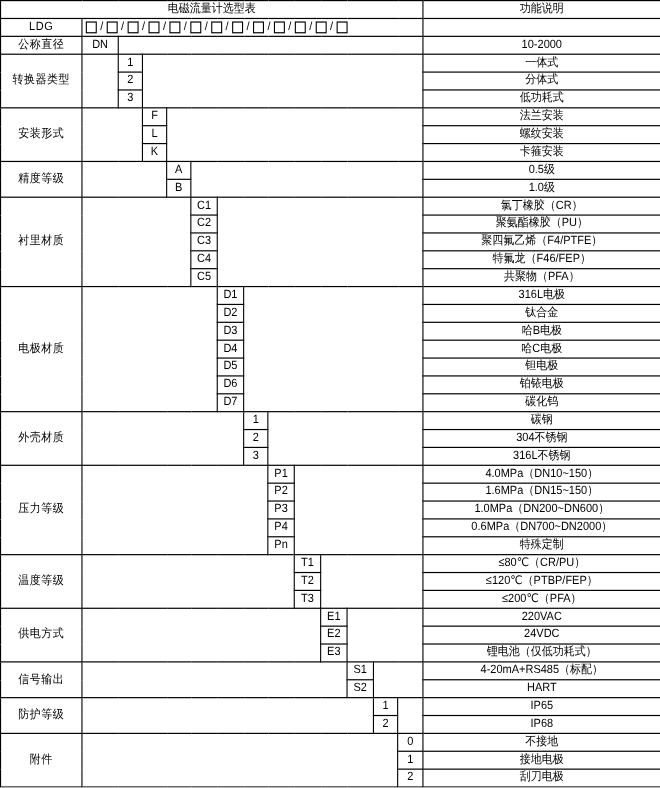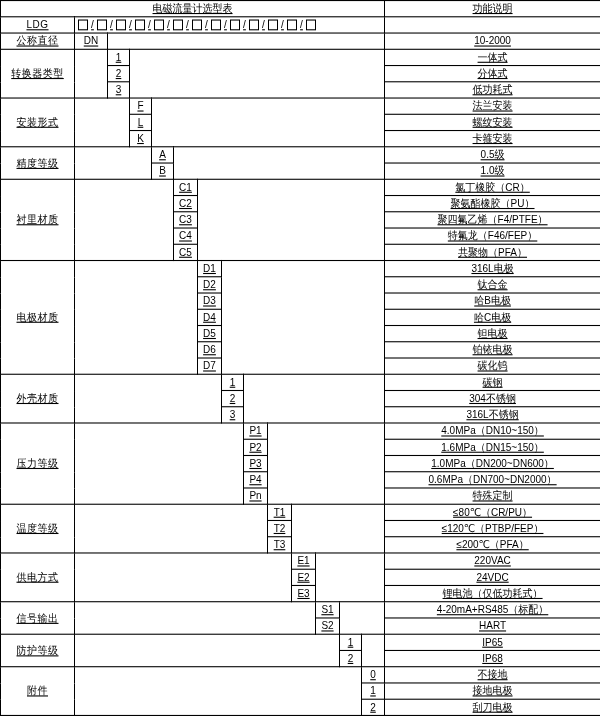--- a/index.html
+++ b/index.html
@@ -11,21 +11,20 @@
     width: 600px;
     height: 716px;
     font-family: "Liberation Sans", "DejaVu Sans", sans-serif;
     color: #000;
     overflow: hidden;
   }
   #sheet {
     width: 600px;
     height: 716px;
     position: relative;
-    text-decoration: underline;
   }
   table.main {
     border-collapse: collapse;
     width: 600px;
     table-layout: fixed;
   }
   table.main td {
     border: 1px solid #000;
     padding: 0;
     font-size: 10px;

